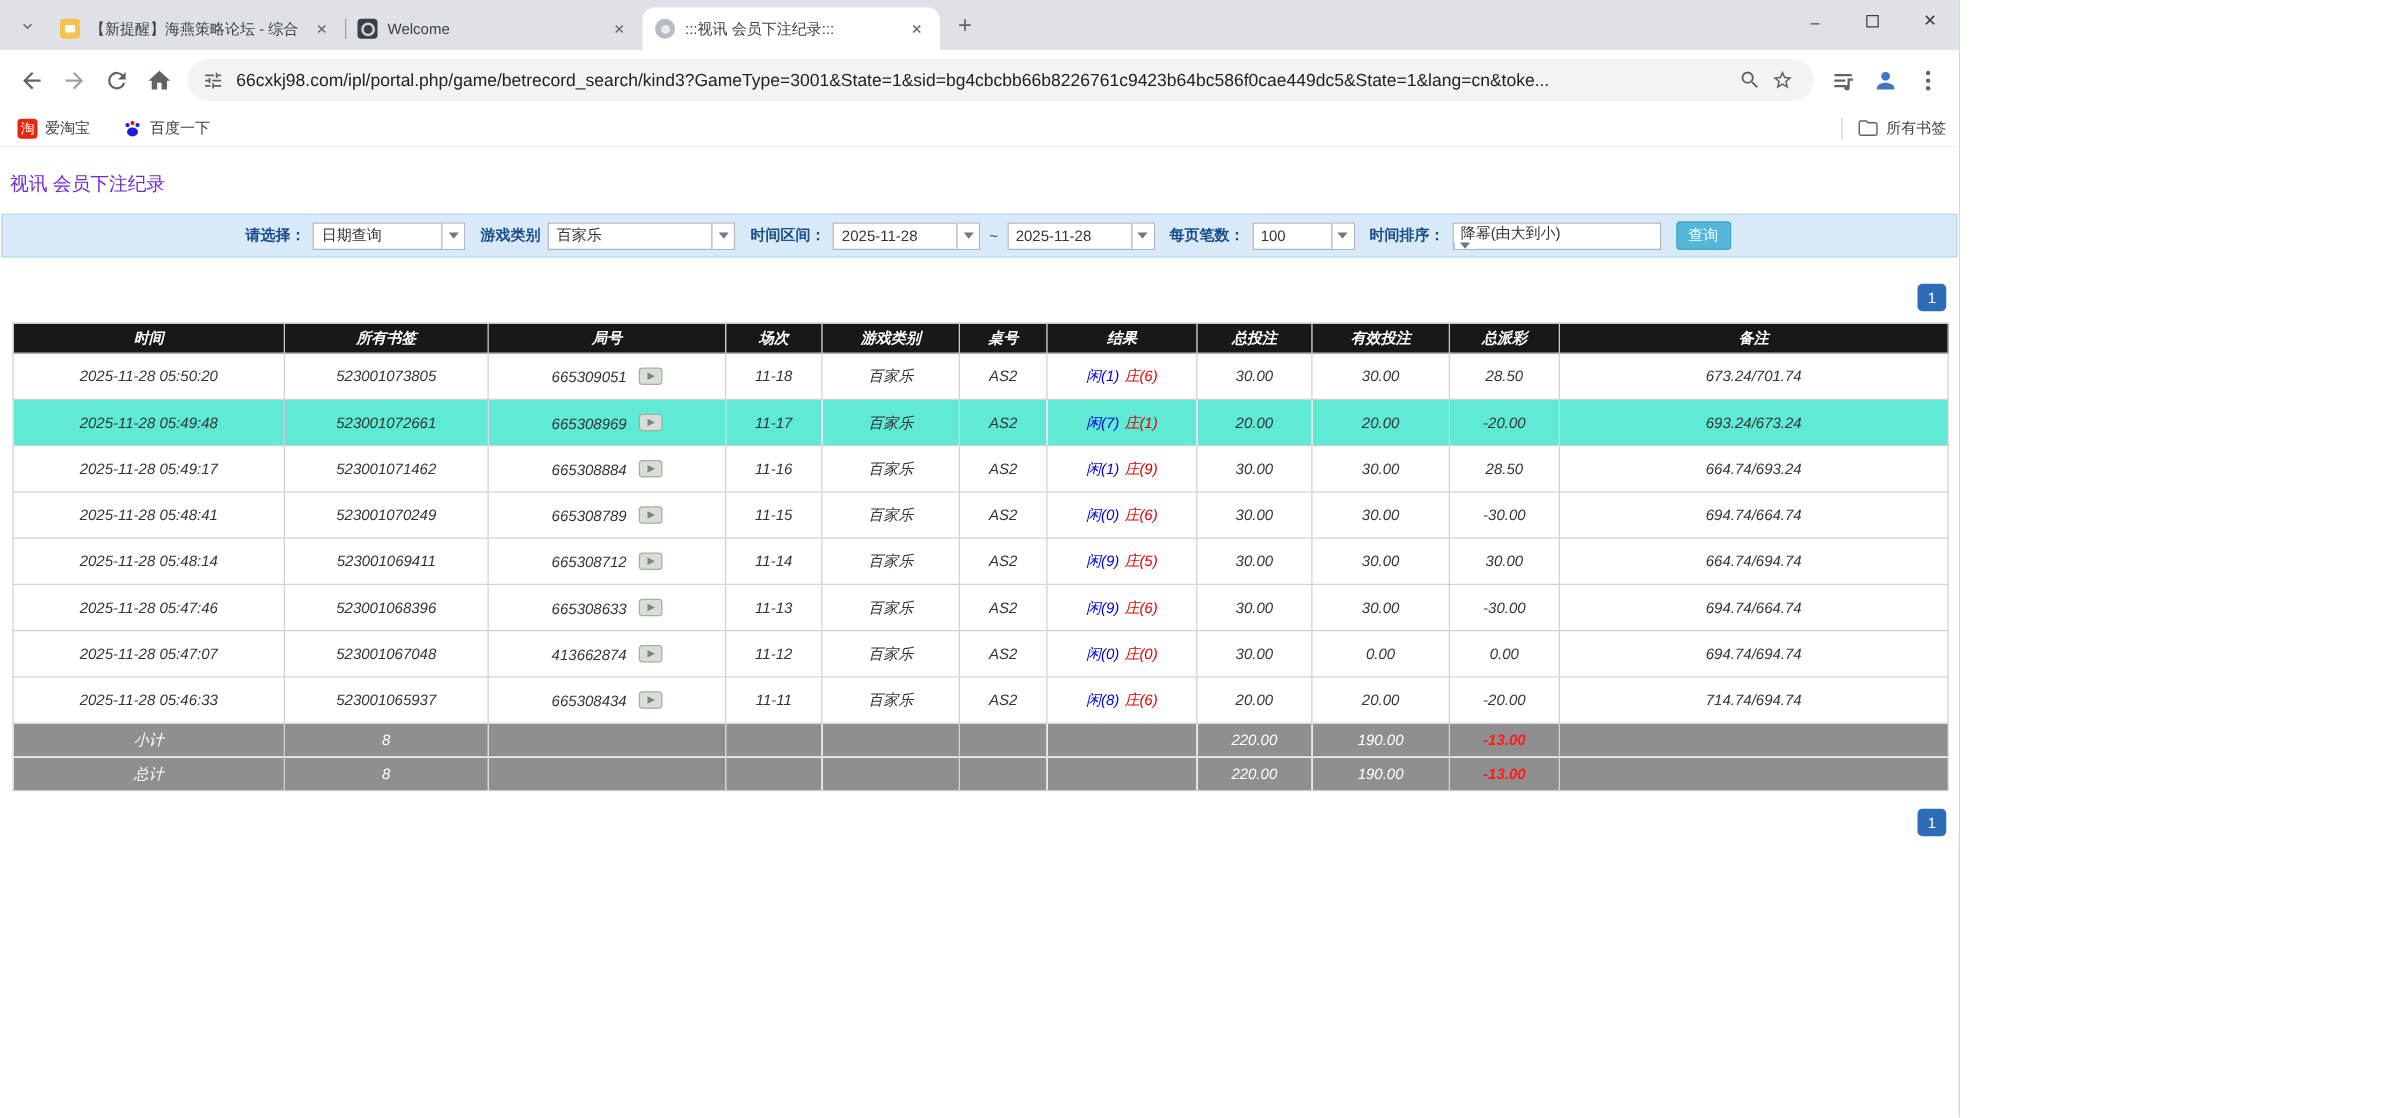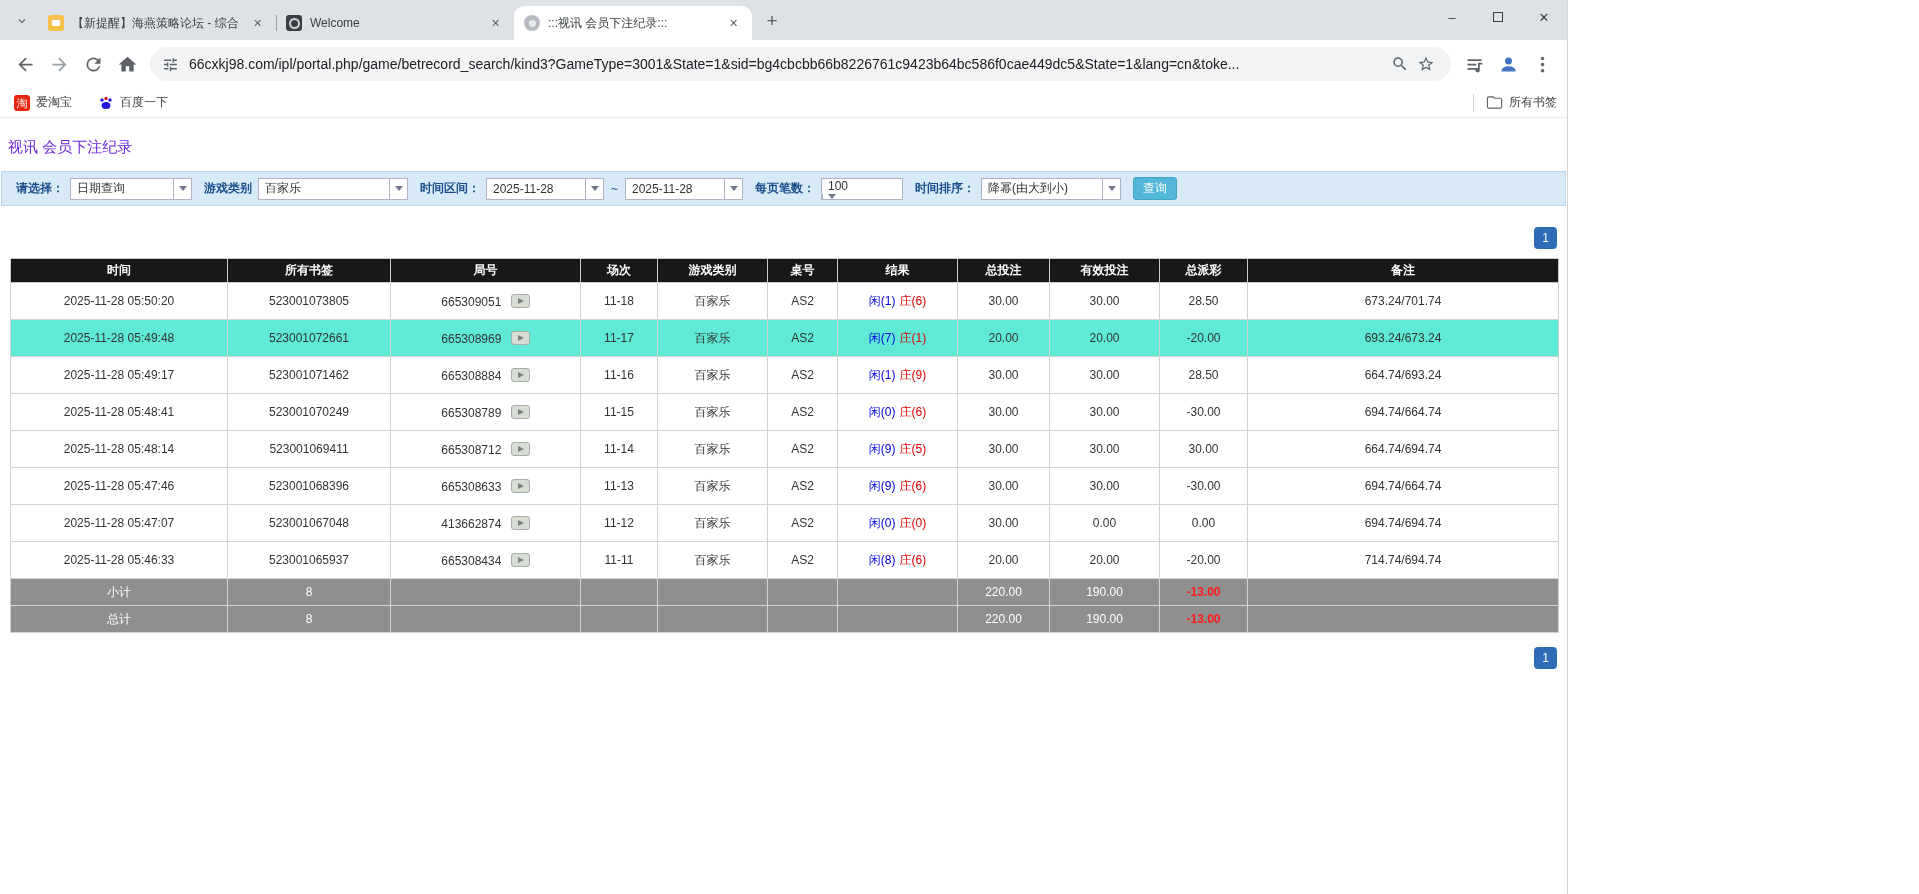--- a/index.html
+++ b/index.html
@@ -44,40 +44,40 @@
   .bm-icon { width:16px; height:16px; margin-right:6px; flex:none; }
   .taobao-icon { background:#e8250e; border-radius:3px; color:#fff; font-size:11px; line-height:16px; text-align:center; }
   .bm-spacer { flex:1; }
   .bm-divider { width:1px; height:18px; background:#d0d0d0; margin:0 12px; }
   .allbm { display:flex; align-items:center; }
   .allbm svg { width:17px; height:17px; fill:none; stroke:#5f6368; stroke-width:1.6; margin-right:6px; }
 
   
   .content { background:#fff; }
   .page-title { font-size:15px; color:#6d28d9; padding:20px 0 14px 8px; }
-  .filterbar { margin:0 1px; height:35px; background:#d8eaf7; border:1px solid #b9d7ec; display:flex; align-items:center; padding-left:14px; }
+  .filterbar { margin:0 1px; height:35px; background:#d8eaf7; border:1px solid #b9d7ec; display:flex; align-items:center; padding-left:14px;justify-content:center; }
   .flabel { font-size:12px; font-weight:bold; color:#1a4e8a; margin-right:6px; white-space:nowrap; }
   .ml { margin-left:12px; }
   .combo { height:22px; background:#fff; border:1px solid #aeb3c3; display:inline-flex; align-items:stretch; flex:none; }
   .combo-text { flex:1; font-size:12px; color:#333; display:flex; align-items:center; padding-left:6px; white-space:nowrap; overflow:hidden; }
   .combo-arrow { width:18px; border-left:1px solid #aeb3c3; display:flex; align-items:center; justify-content:center; background:#fff; }
   .combo-arrow::after { content:""; width:0; height:0; border-left:4px solid transparent; border-right:4px solid transparent; border-top:5px solid #6e7687; }
-  .w-sel { width:122px; } .w-game { width:150px; } .w-date { width:118px; } .w-pp { width:82px;flex-direction:column; } .w-sort { width:140px; }
+  .w-sel { width:122px; } .w-game { width:150px; } .w-date { width:118px; } .w-pp { width:82px; } .w-sort { width:167px;flex-direction:column; }
   .tilde { font-size:12px; color:#1a4e8a; margin:0 7px; }
   .search-btn { margin-left:12px; height:23px; padding:0 9px; background:#52b7d8; border:1px solid #43a4c4; border-radius:3px; color:#fff; font-size:12px; font-family:inherit; }
 
   .infobar { margin:18px 10px 0 10px; height:28px; background:#dff0d8; border:1px solid #cfe6c2; display:flex; align-items:center; justify-content:space-between; padding:0 10px 0 12px; font-size:12px; color:#444; }
   .infobar .note { color:#f00; }
 
   .pager { margin:0 10px; display:flex; justify-content:flex-end; }
   .pager.top { margin-top:21px; }
   .pager.bottom { margin-top:14px; }
   .page-btn { width:23px; height:22px; background:#2e6cb5; border-radius:4px; color:#fff; font-size:12px; display:flex; align-items:center; justify-content:center; }
 
-  table.bet { margin:9px 10px 0 10px; width:1548px; border-collapse:collapse; table-layout:fixed; }
+  table.bet { margin:9px 10px 0 10px; width:1548px; border-collapse:collapse; table-layout:fixed;font-style:italic; }
   table.bet th { background:#181818; color:#fff; font-size:12px; font-weight:bold; height:24px; border:1px solid #c9c9c9; text-align:center; }
   table.bet td { height:37px; font-size:12px; color:#333; text-align:center; border:1px solid #d2d2d2; background:#fff; white-space:nowrap; overflow:hidden; }
   tr.hl td { background:#5eead4; }
   td.link { color:#0b66c3; }
   .player { color:#0000e0; margin-right:4px; }
   .banker { color:#e00000; }
   .neg { color:#f00; }
   .round-cell span[data-col] { vertical-align:middle; }
   .vid { display:inline-block; width:19px; height:14px; margin-left:6px; vertical-align:middle; background:#d8ddd6; border:1px solid #a7ada5; border-radius:3px; position:relative; }
   .vid::after { content:""; position:absolute; left:6px; top:3px; width:0; height:0; border-top:3px solid transparent; border-bottom:3px solid transparent; border-left:6px solid #7d857b; }

